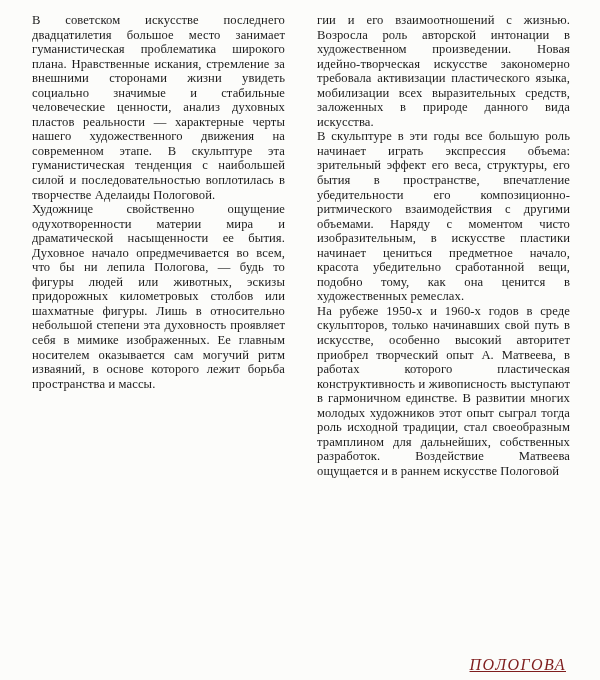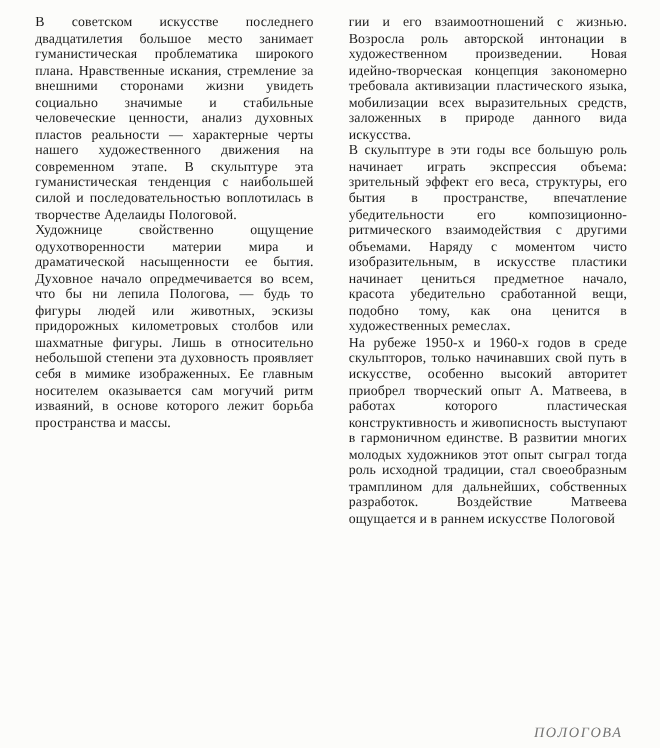--- a/index.html
+++ b/index.html
@@ -34,34 +34,35 @@
   .col p {
     margin: 0;
     padding: 0;
     text-indent: 0;
   }
   .page-footer {
     position: absolute;
     right: 34px;
     bottom: 6px;
     font-style: italic;
-    font-size: 13px;
+    font-size: 16px;
     letter-spacing: 1.5px;
-    color: #737373;
+    color: #7f1d1d;
+    text-decoration: underline;
   }
 </style>
 </head>
 <body>
 
 <div class="page">
   <div class="columns">
     <div class="col">
       <p>В советском искусстве последнего двадцатилетия большое место занимает гуманистическая проблематика широкого плана. Нравственные искания, стремление за внешними сторонами жизни увидеть социально значимые и стабильные человеческие ценности, анализ духовных пластов реальности — характерные черты нашего художественного движения на современном этапе. В скульптуре эта гуманистическая тенденция с наибольшей силой и последовательностью воплотилась в творчестве Аделаиды Пологовой.</p>
       <p>Художнице свойственно ощущение одухотворенности материи мира и драматической насыщенности ее бытия. Духовное начало опредмечивается во всем, что бы ни лепила Пологова, — будь то фигуры людей или животных, эскизы придорожных километровых столбов или шахматные фигуры. Лишь в относительно небольшой степени эта духовность проявляет себя в мимике изображенных. Ее главным носителем оказывается сам могучий ритм изваяний, в основе которого лежит борьба пространства и массы.</p>
     </div>
     <div class="col">
-      <p>гии и его взаимоотношений с жизнью. Возросла роль авторской интонации в художественном произведении. Новая идейно-творческая концепция закономерно требовала активизации пластического языка, мобилизации всех выразительных средств, заложенных в природе данного вида искусства.</p>
+      <p>гии и его взаимоотношений с жизнью. Возросла роль авторской интонации в художественном произведении. Новая идейно-творческая искусстве закономерно требовала активизации пластического языка, мобилизации всех выразительных средств, заложенных в природе данного вида искусства.</p>
       <p>В скульптуре в эти годы все большую роль начинает играть экспрессия объема: зрительный эффект его веса, структуры, его бытия в пространстве, впечатление убедительности его композиционно-ритмического взаимодействия с другими объемами. Наряду с моментом чисто изобразительным, в искусстве пластики начинает цениться предметное начало, красота убедительно сработанной вещи, подобно тому, как она ценится в художественных ремеслах.</p>
       <p>На рубеже 1950-х и 1960-х годов в среде скульпторов, только начинавших свой путь в искусстве, особенно высокий авторитет приобрел творческий опыт А. Матвеева, в работах которого пластическая конструктивность и живописность выступают в гармоничном единстве. В развитии многих молодых художников этот опыт сыграл тогда роль исходной традиции, стал своеобразным трамплином для дальнейших, собственных разработок. Воздействие Матвеева ощущается и в раннем искусстве Пологовой</p>
     </div>
   </div>
   <div class="page-footer">ПОЛОГОВА</div>
 </div>
 
 </body></html>

